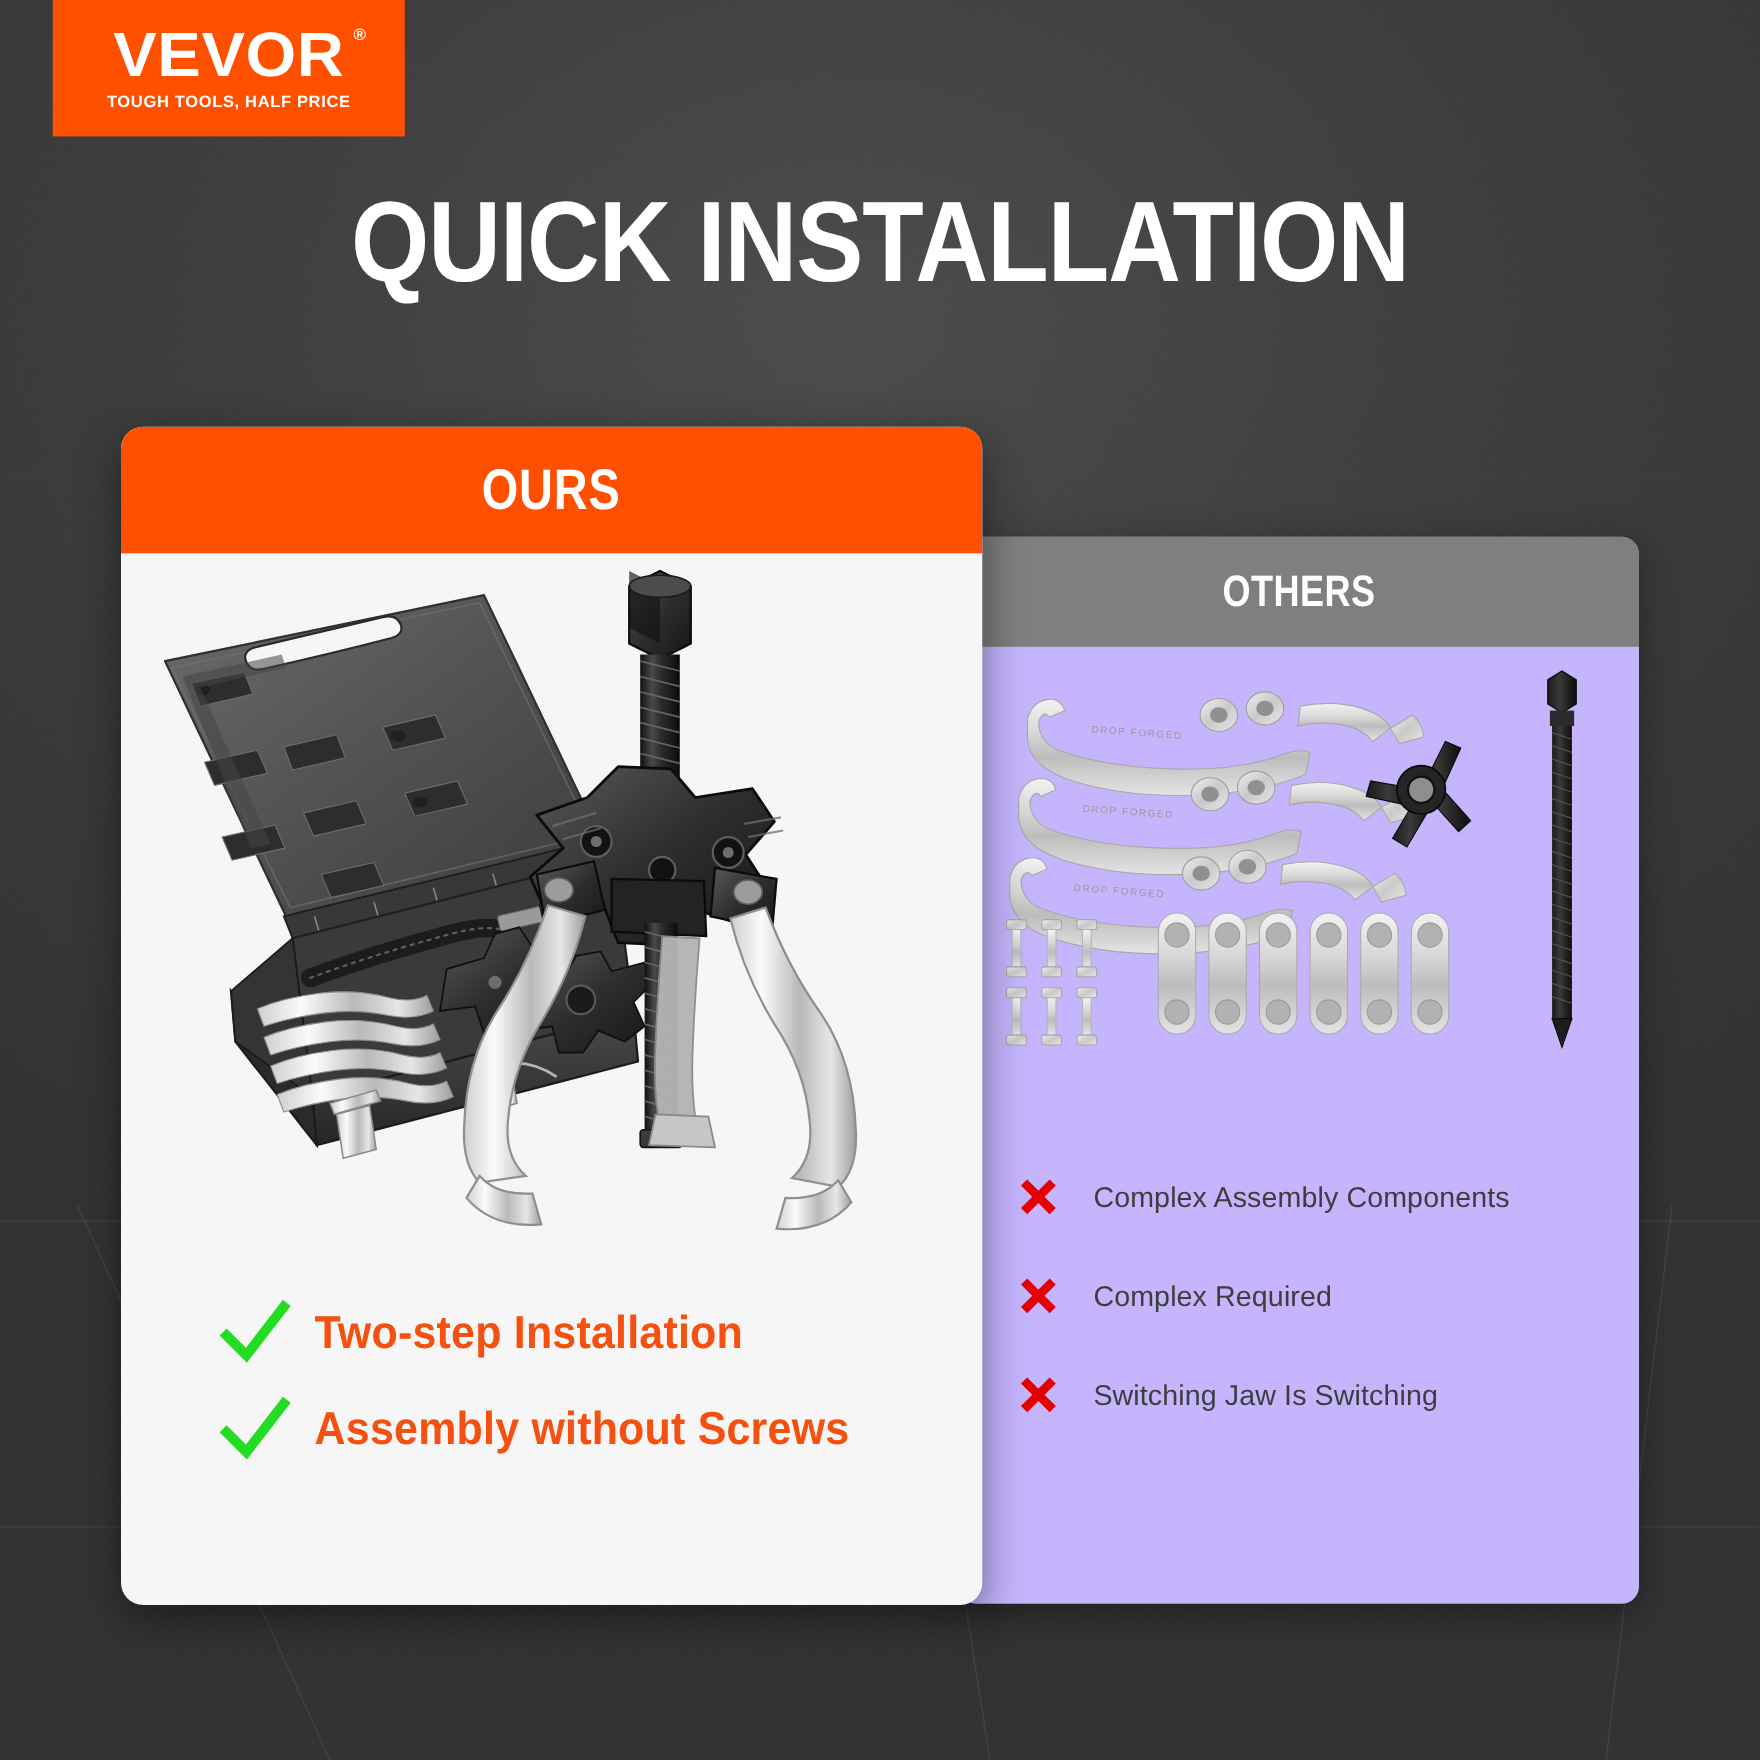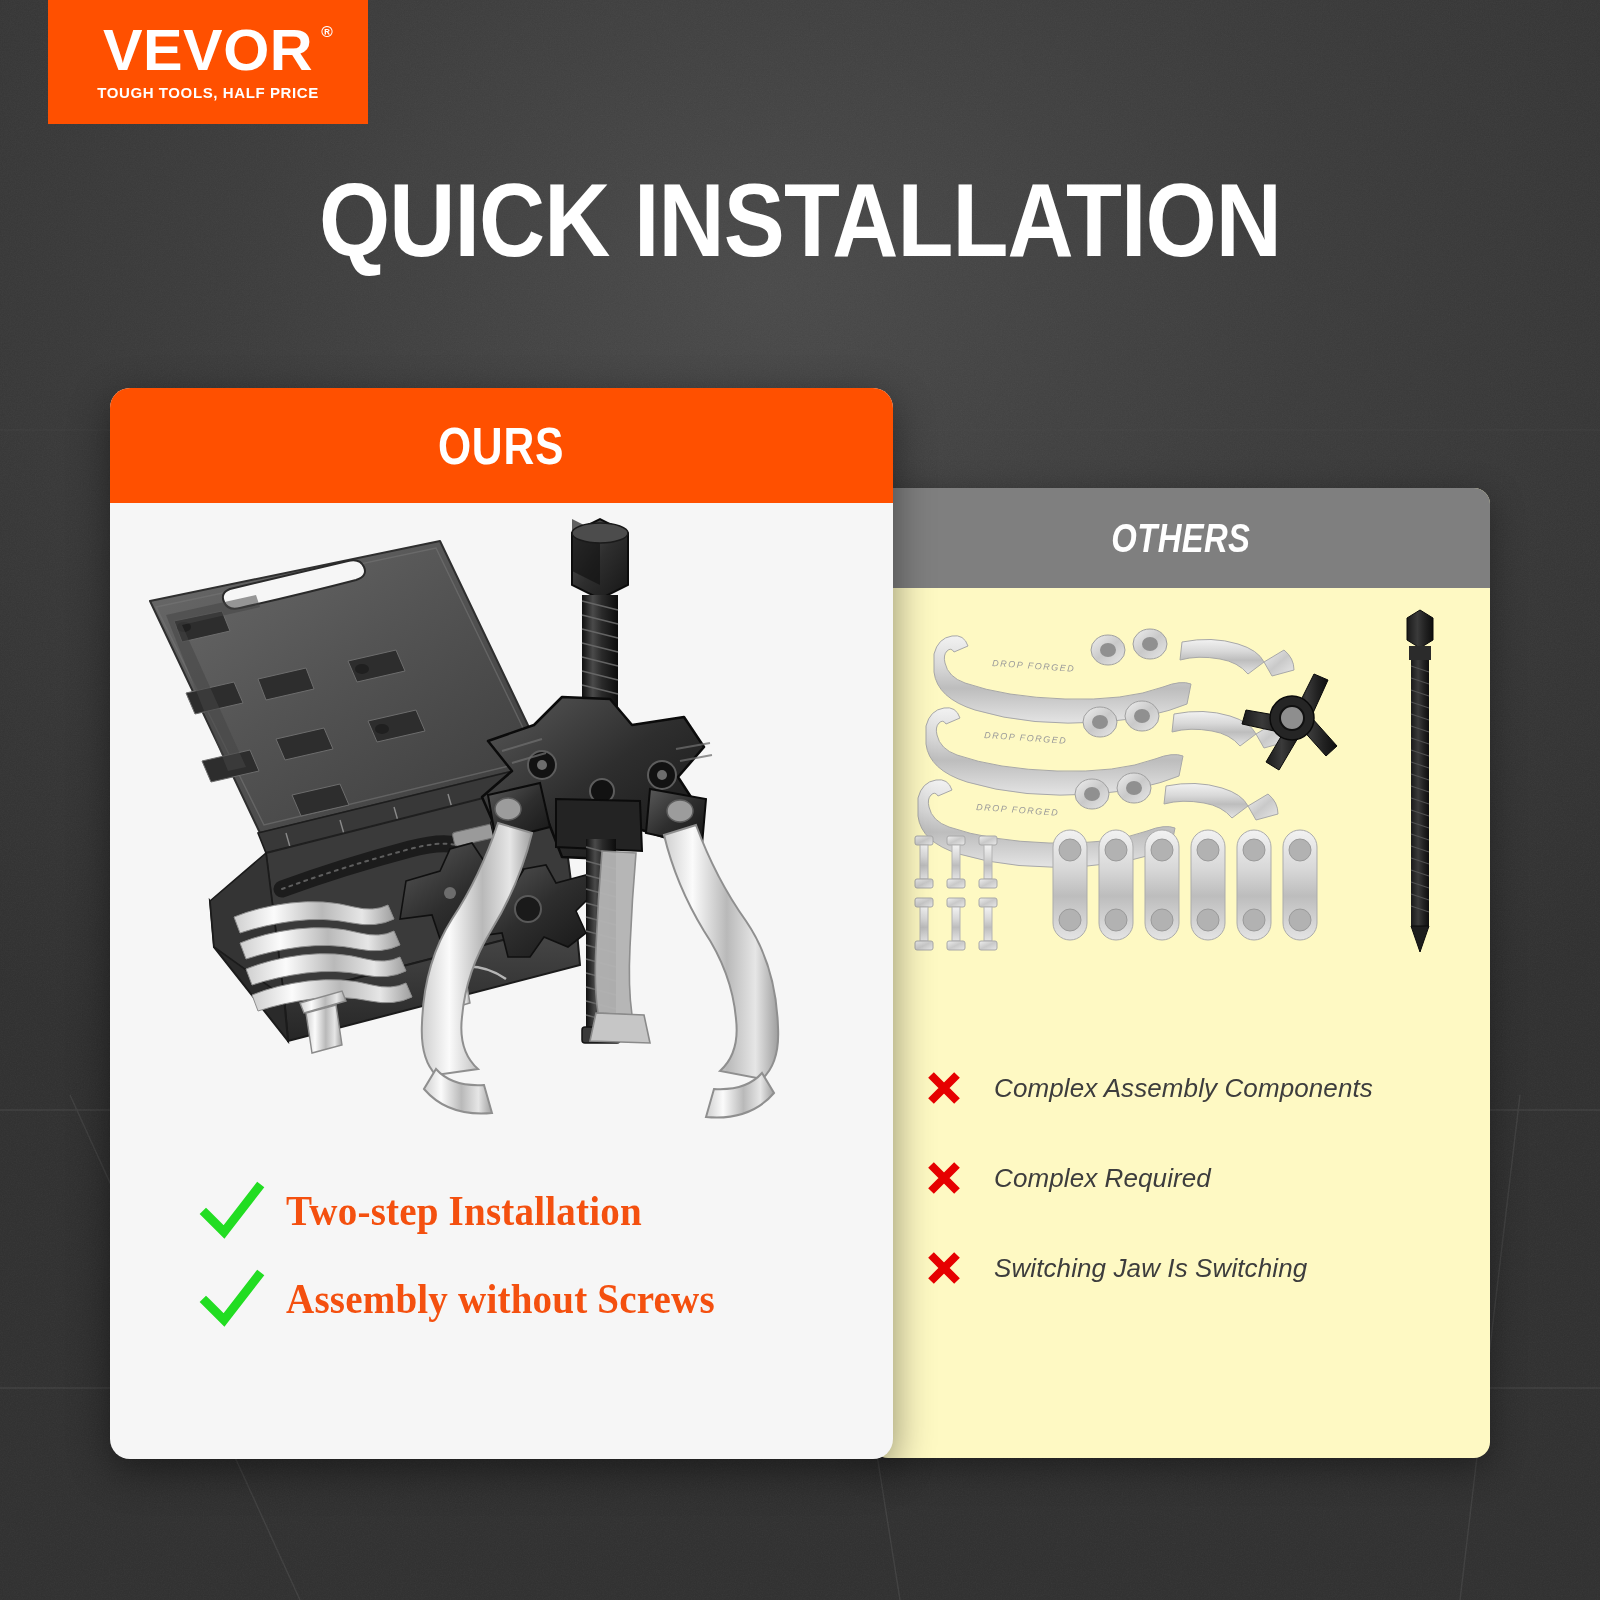--- a/index.html
+++ b/index.html
@@ -43,24 +43,23 @@
     position:absolute; left:0; right:0; top:166px;
     text-align:center; color:#fff;
     font-size:104px; font-weight:bold; letter-spacing:-1px;
     transform:scaleX(.88); transform-origin:center top;
     white-space:nowrap; line-height:1.04;
   }
 
   
   #others {
     position:absolute; left:872px; top:488px; width:618px; height:970px;
-    background:#fef9c3; border-radius:16px;
+    background:#c4b5fd; border-radius:16px;
     box-shadow:0 10px 34px rgba(0,0,0,.38);
     overflow:hidden;
-    font-style:italic;
   }
   #others .head {
     height:100px; background:#7F7F7F;
     display:flex; align-items:center; justify-content:center;
   }
   #others .head .label {
     color:#fff; font-size:40px; font-weight:bold; letter-spacing:.5px;
     transform:scaleX(.82);
   }
   #others .parts { position:relative; height:470px; }
@@ -80,21 +79,21 @@
   }
   #ours .head {
     height:115px; background:#FF5000;
     display:flex; align-items:center; justify-content:center;
   }
   #ours .head .label {
     color:#fff; font-size:52px; font-weight:bold; letter-spacing:1px;
     transform:scaleX(.82);
   }
   #ours .photo { position:relative; height:660px; }
-  #ours .bullets { position:absolute; left:88px; top:790px;font-family:Liberation Serif, serif; }
+  #ours .bullets { position:absolute; left:88px; top:790px; }
   .c-row { display:flex; align-items:center; margin-bottom:22px; }
   .c-mark { width:66px; height:66px; flex:0 0 66px; margin-right:22px; }
   .c-text {
     color:#F4500F; font-size:42px; font-weight:bold; white-space:nowrap;
     transform:scaleX(.93); transform-origin:left center; letter-spacing:.2px;
   }
 
   svg { display:block; overflow:visible; }
 </style>
 </head>

